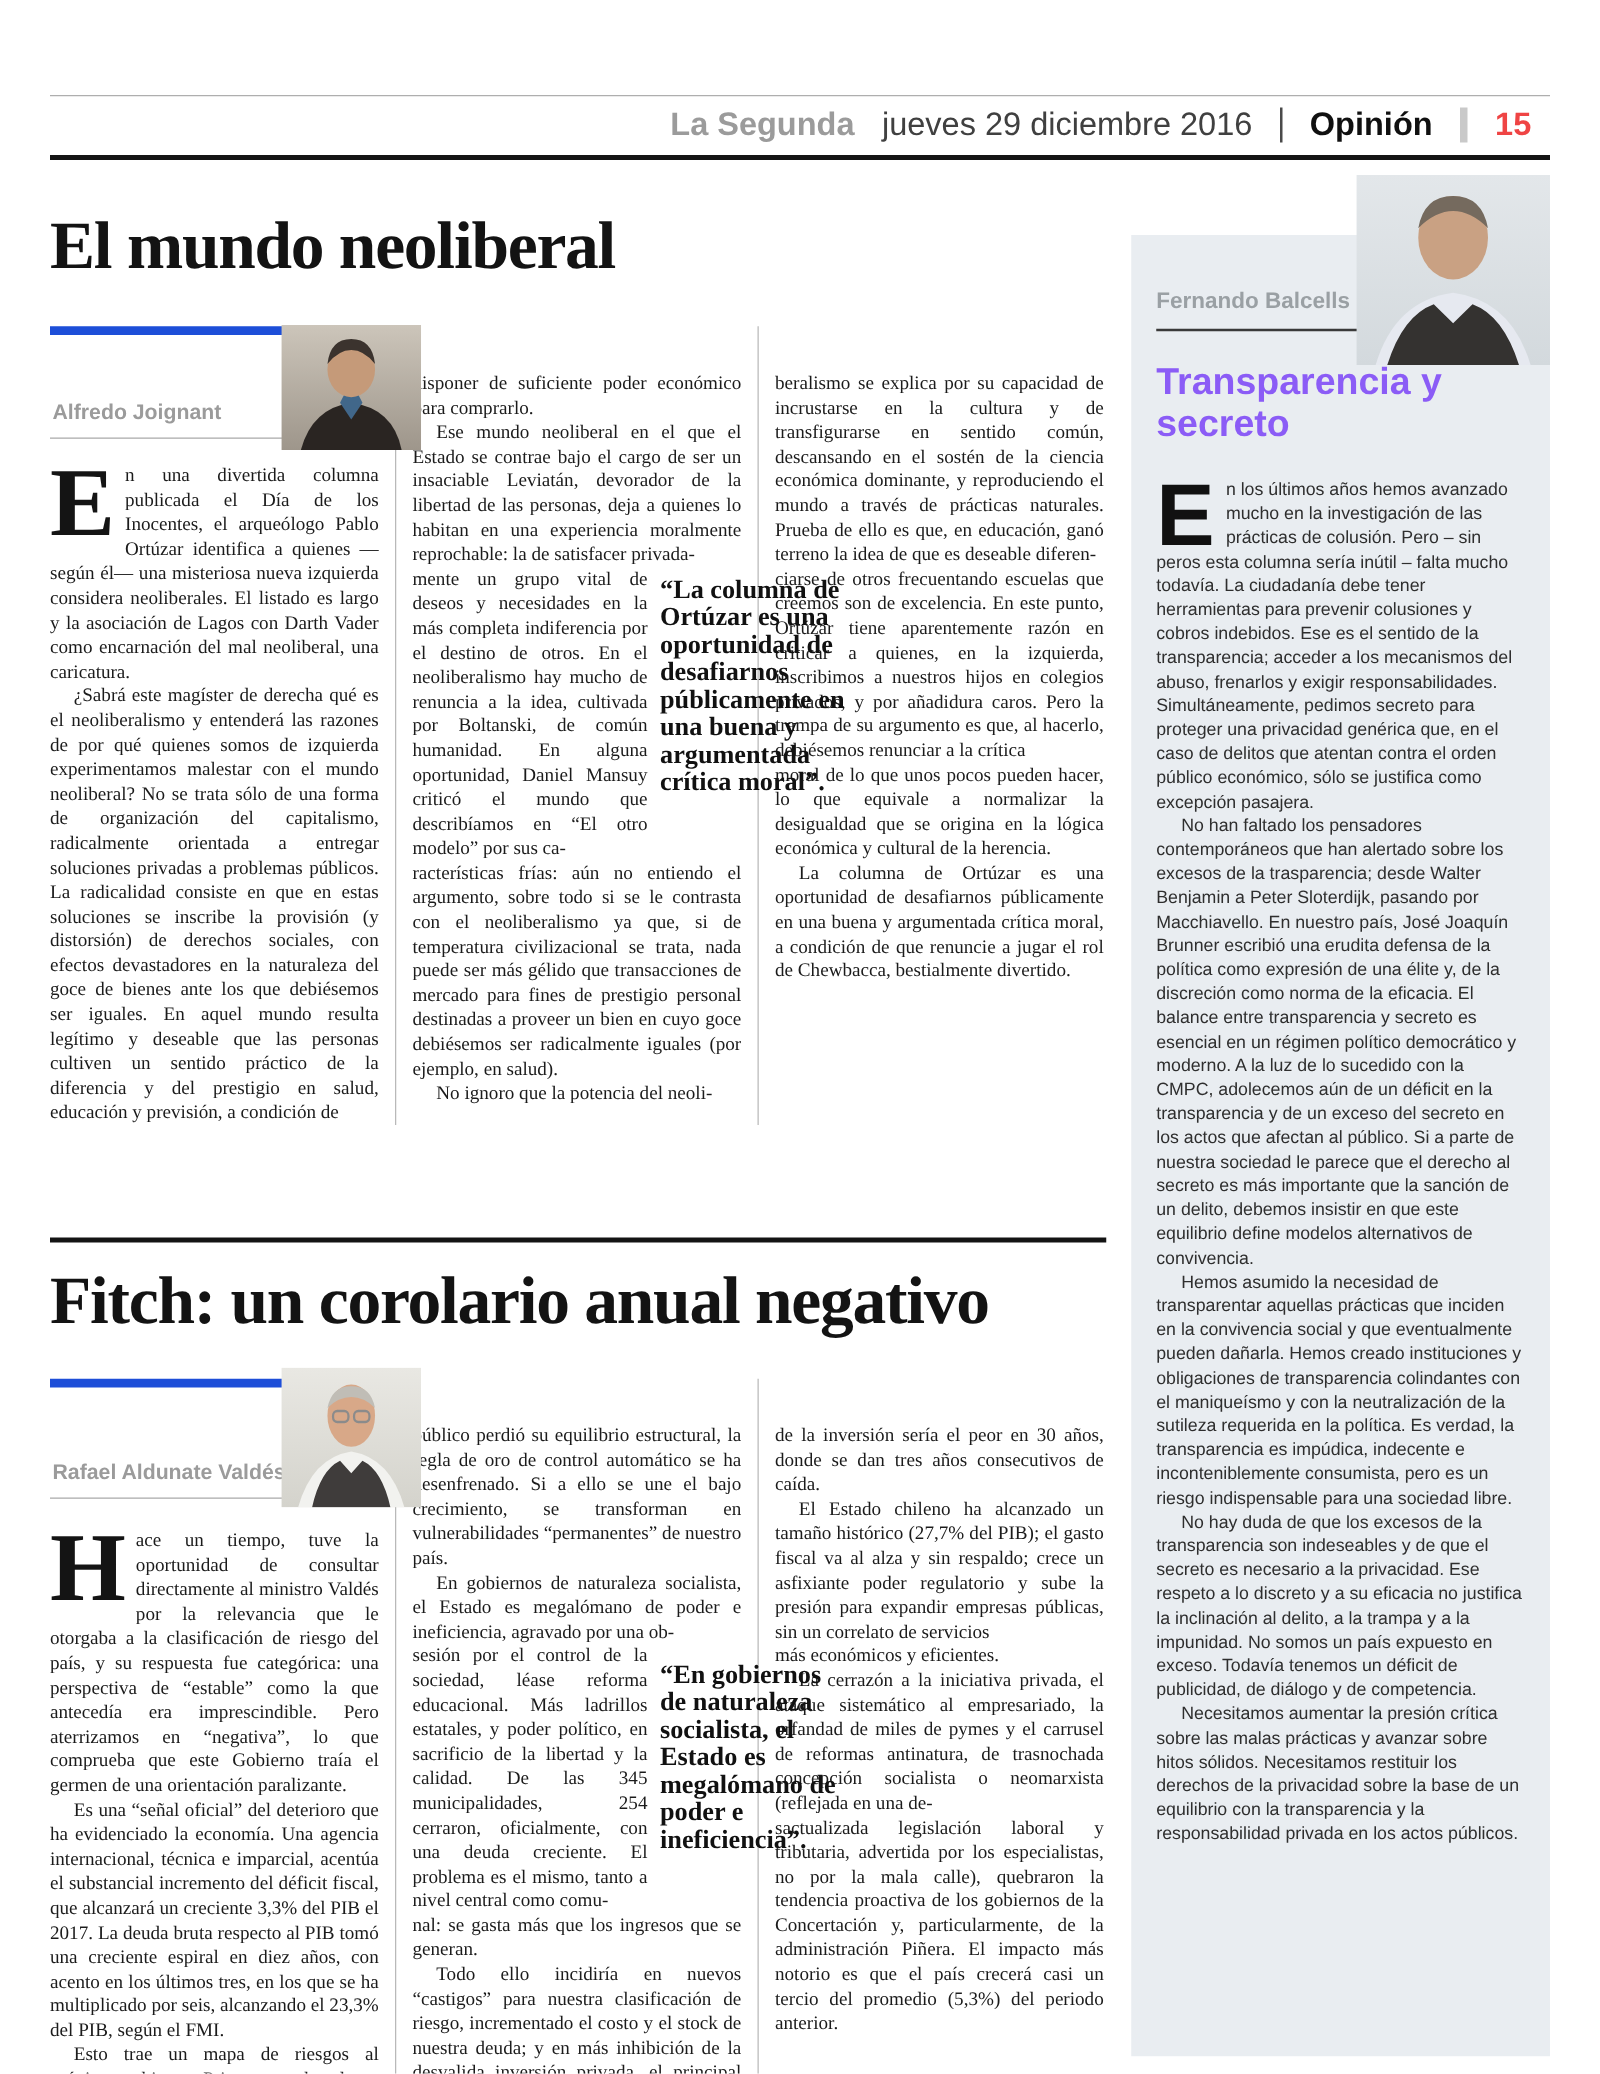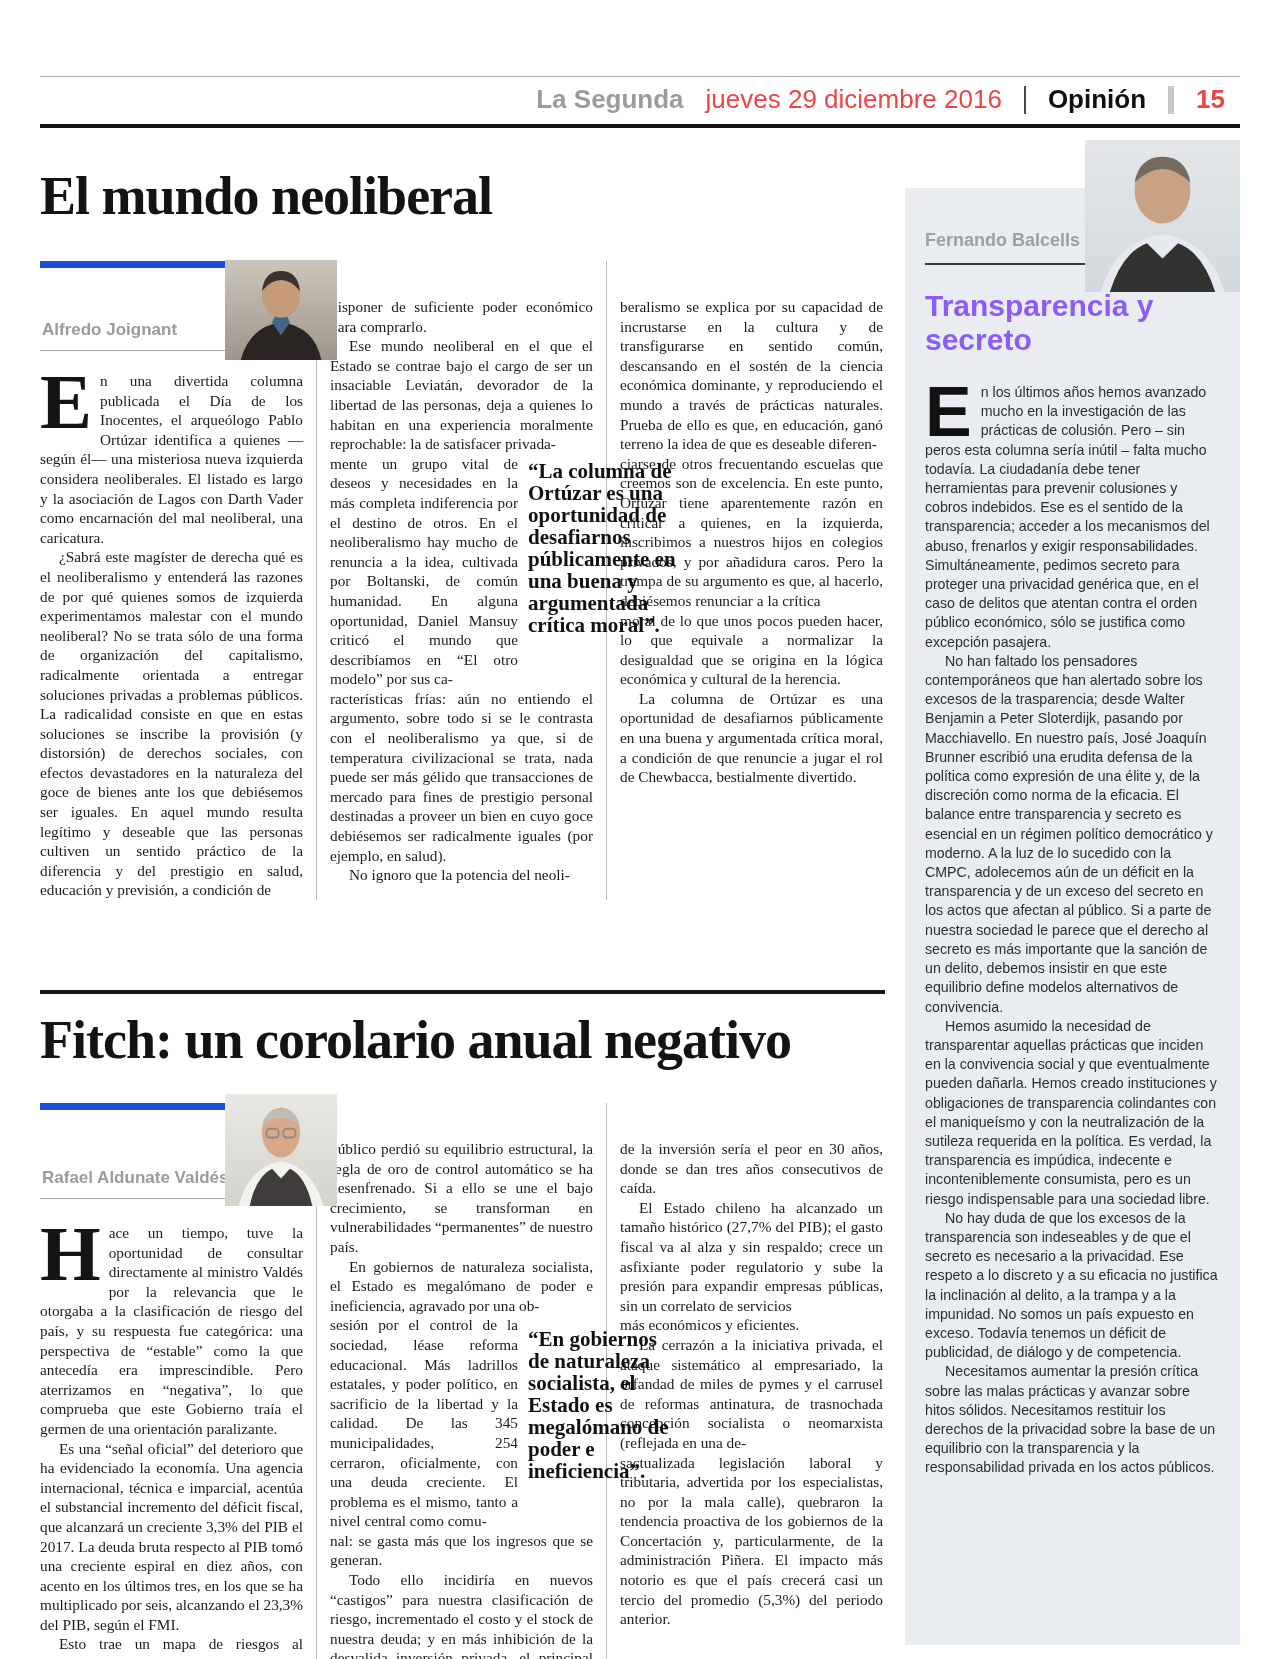--- a/index.html
+++ b/index.html
@@ -4,21 +4,21 @@
 <style>
   html,body { margin:0; padding:0; background:#ffffff; }
   .page { position:relative; width:1280px; height:1659px; background:#fff; overflow:hidden;
           font-family:"Liberation Serif", serif; color:#1b1b1b; }
 
   
   .hairline-top { position:absolute; left:40px; right:40px; top:76px; height:1px; background:#aeaeae; }
   .masthead { position:absolute; top:84px; right:55px; display:flex; align-items:center; gap:22px;
               font-family:"Liberation Sans", sans-serif; font-size:26px; white-space:nowrap; }
   .m-brand { font-weight:bold; color:#9b9b9b; }
-  .m-date  { color:#ef4444; }
+  .m-date  { color:#404040; }
   .m-sep   { width:2px; height:28px; background:#4a4a4a; }
   .m-section { font-weight:bold; color:#101010; }
   .m-sep2  { width:6px; height:28px; background:#c9c9c9; }
   .m-page  { font-weight:bold; color:#ef4444; }
   .rule { background:#141414; }
   .rule-top { position:absolute; left:40px; right:40px; top:124px; height:4px; }
 
   
   .article { position:absolute; left:40px; width:845px; }
   .article-1 { top:148px; }

